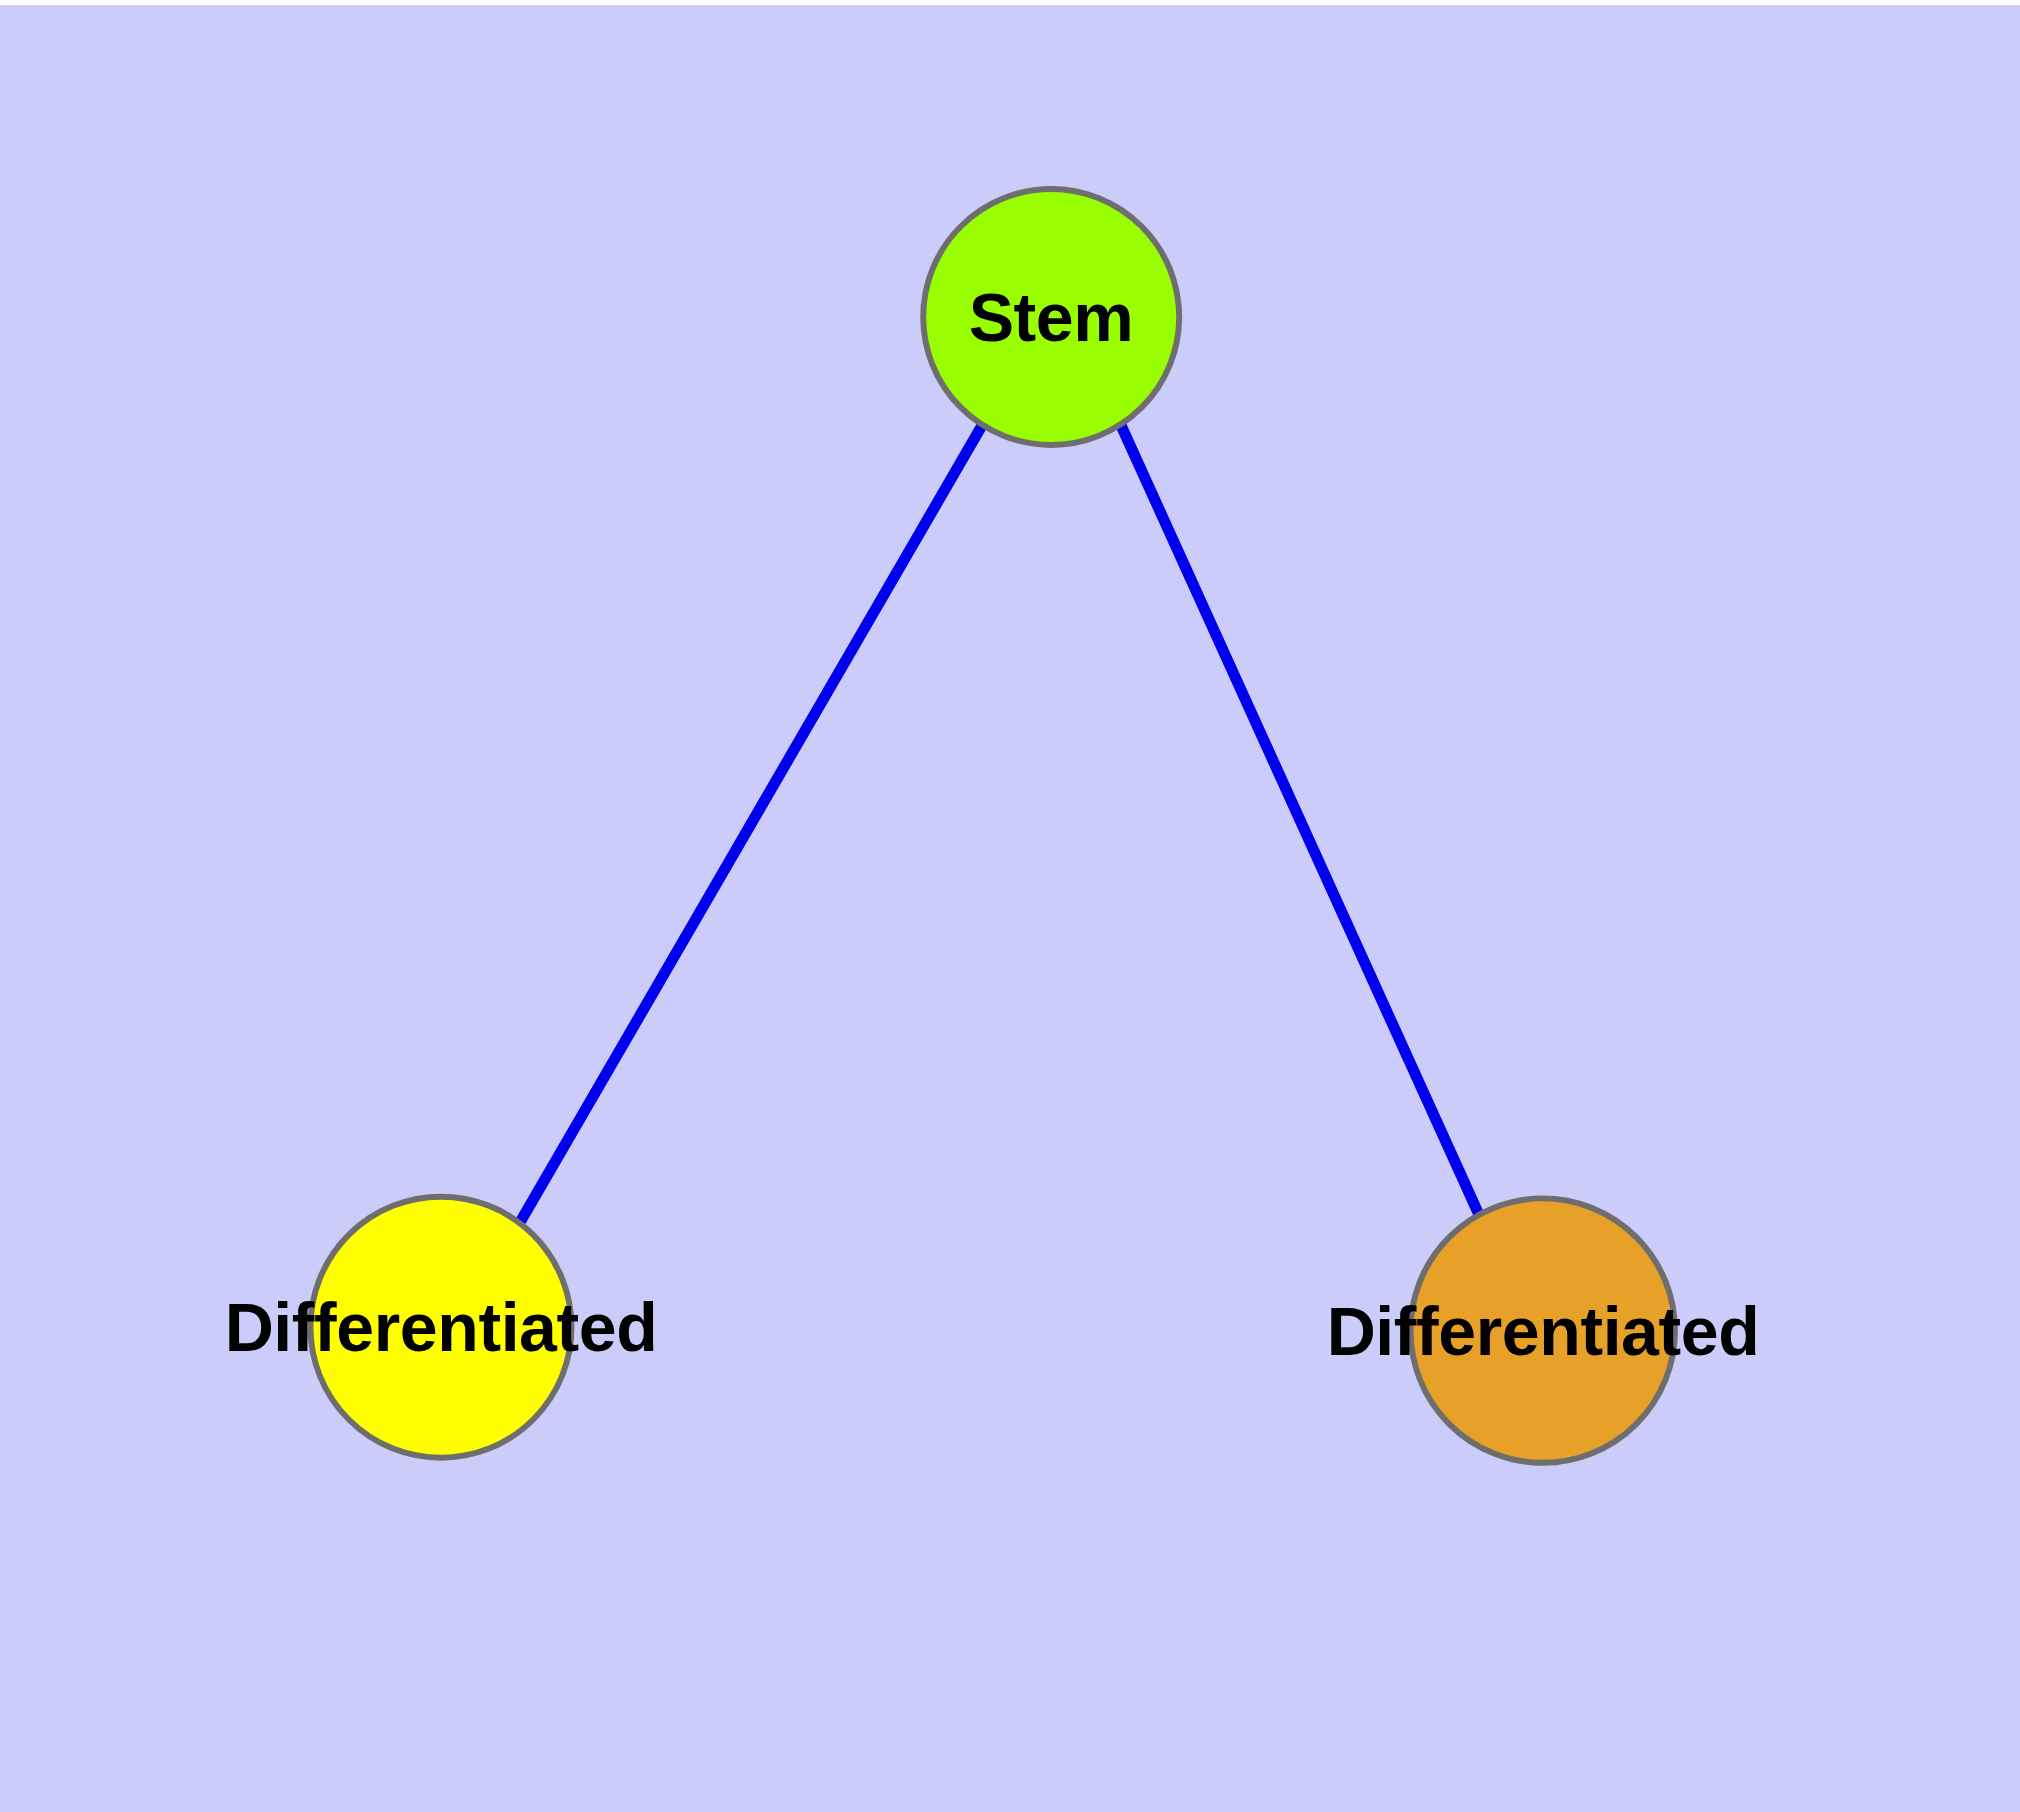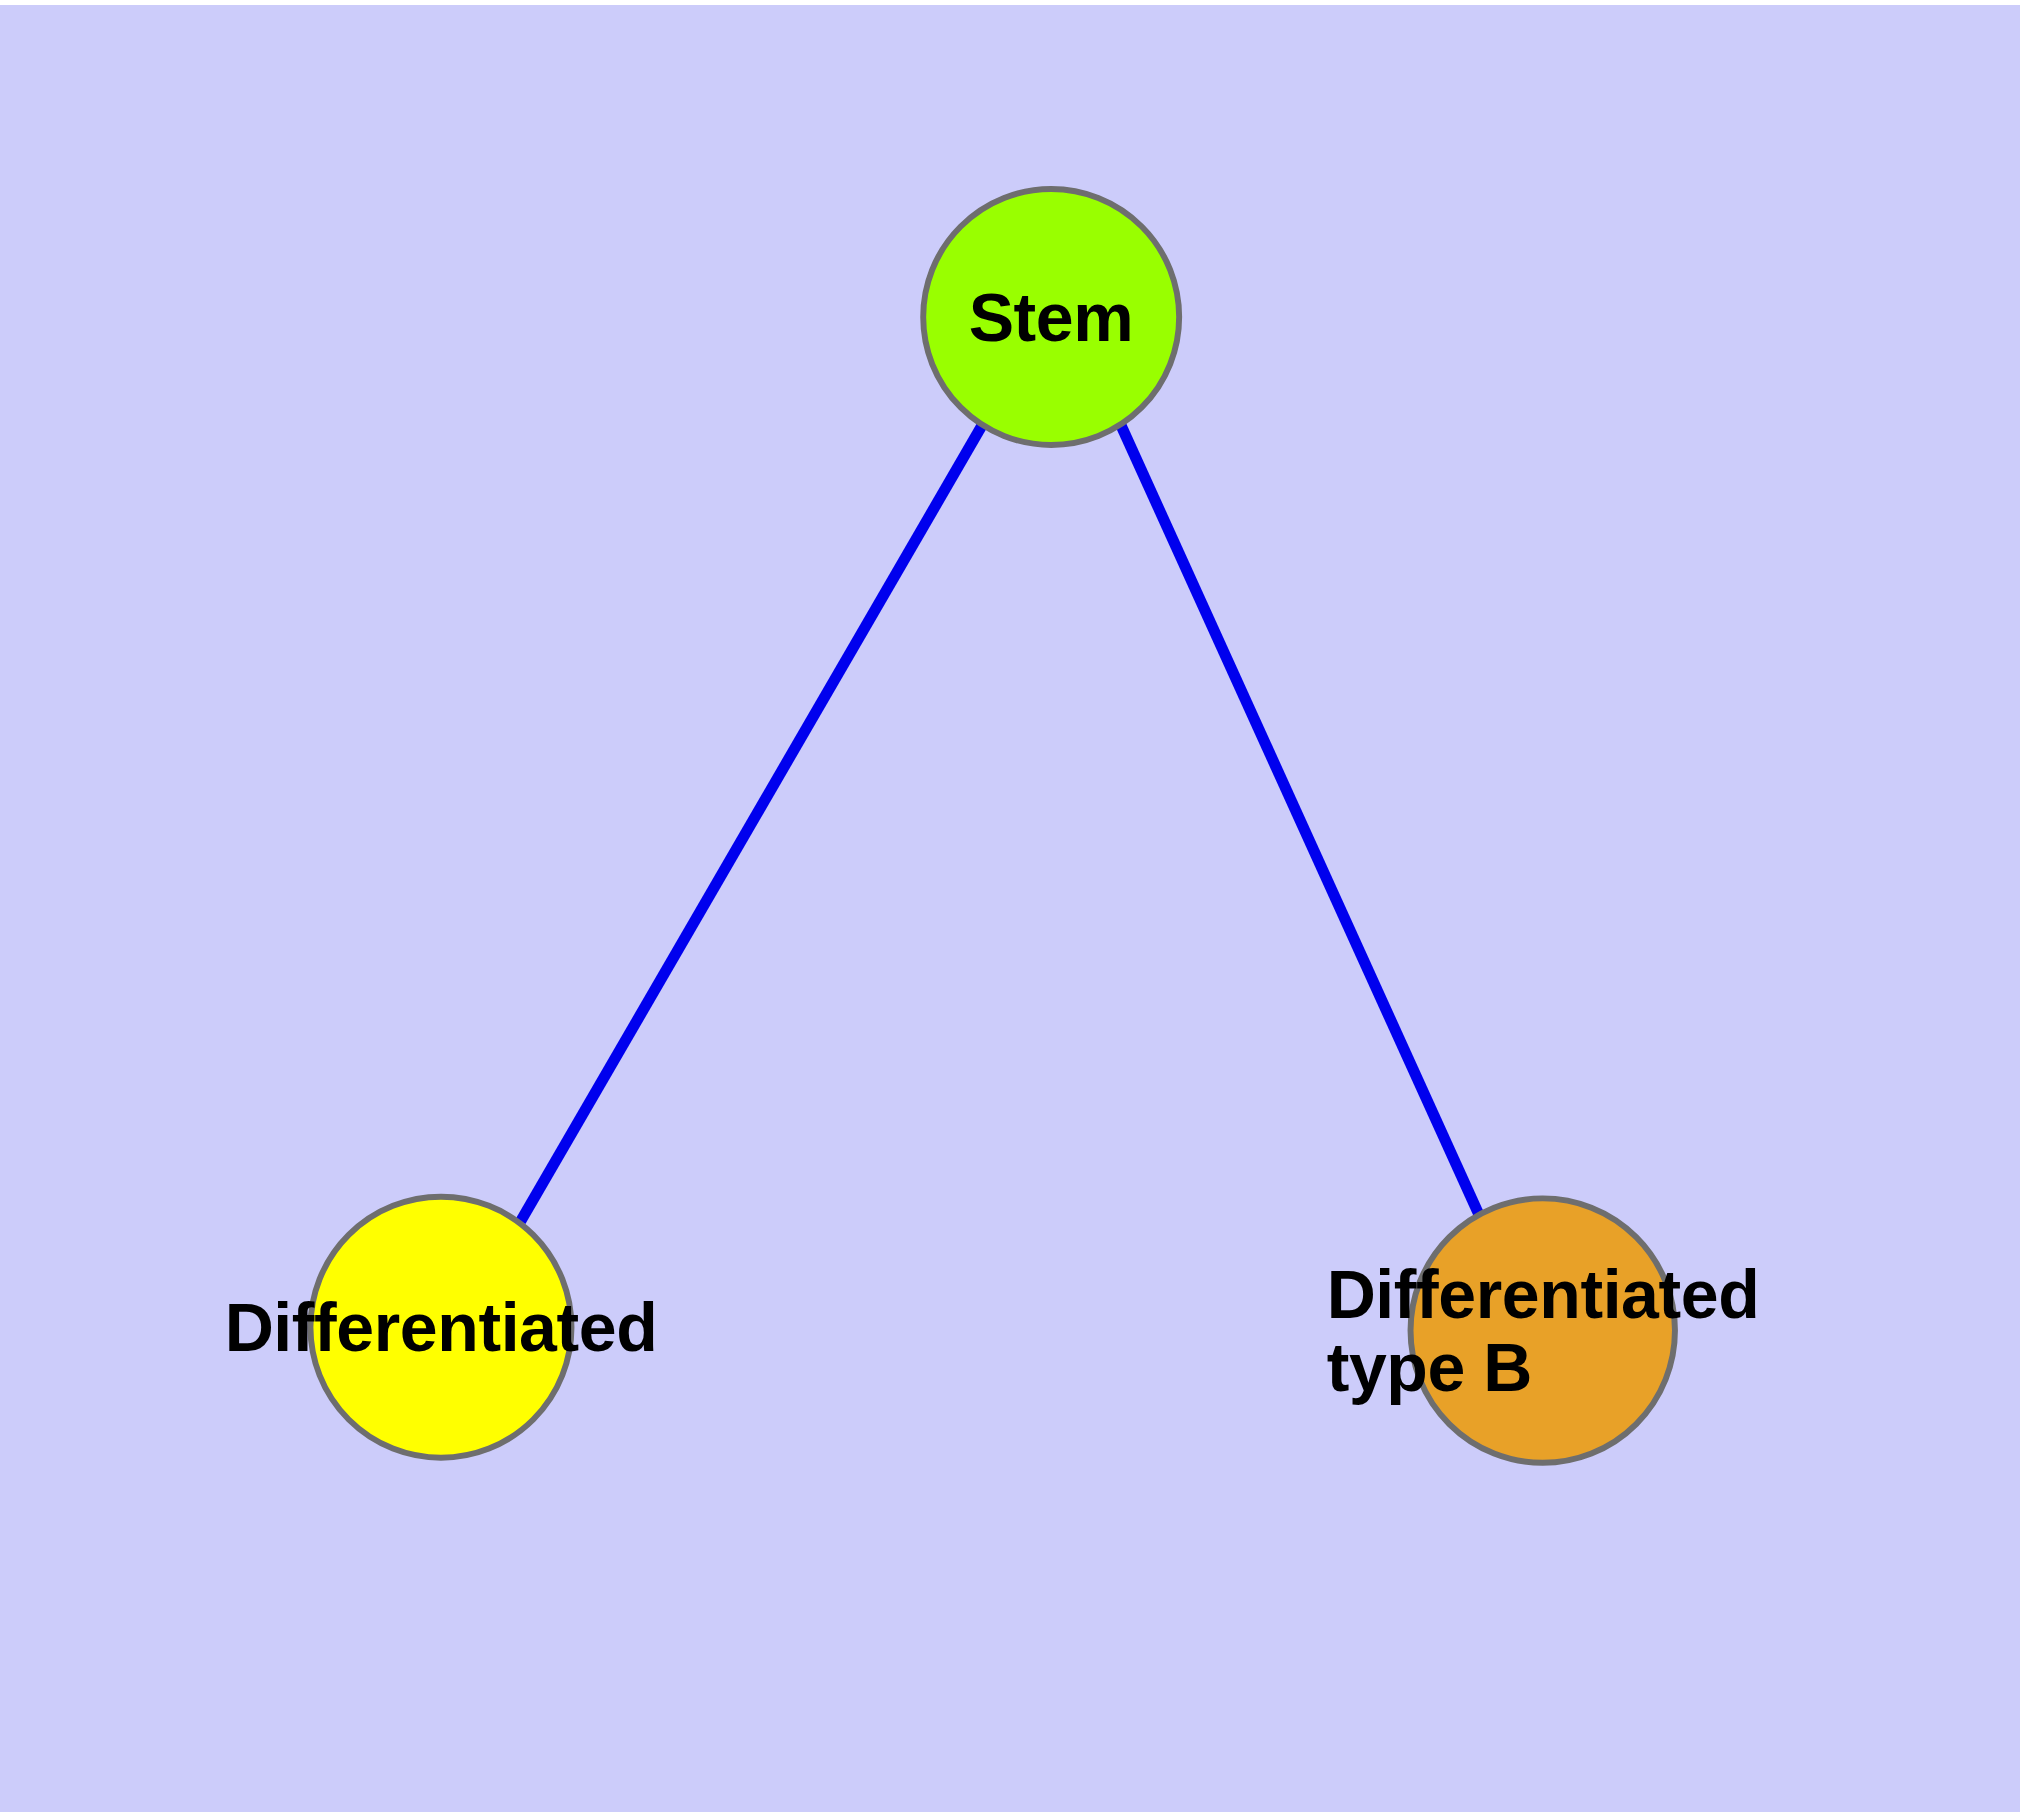--- a/index.html
+++ b/index.html
@@ -40,21 +40,21 @@
   .node-circle {
     stroke: #6e6e6e;
     stroke-width: 7;
   }
   .node-label {
     position: absolute;
     color: #000000;
     font-weight: bold;
     font-size: 68px;
     line-height: 1.07;
-    text-align: left;
+    text-align: center;
     white-space: nowrap;
     letter-spacing: -0.4px;
     transform: translate(-50%, -50%);
     pointer-events: none;
   }
 </style>
 </head>
 <body>
 
 <div id="canvas">
@@ -75,18 +75,17 @@
 
   <div id="labels-layer">
       <div class="node-label" style="left: 1051px; top: 317px; color: rgb(0, 0, 0);">
         <div>Stem</div>
       </div>
       <div class="node-label" style="left: 441px; top: 1327px; color: rgb(0, 0, 0);">
         <div>Differentiated</div>
       </div>
       <div class="node-label" style="left: 1543px; top: 1331px; color: rgb(0, 0, 0);">
         <div>Differentiated</div>
-        <div>type B</div>
       </div>
     </div>
 
 </div>
 
 
 </body></html>

